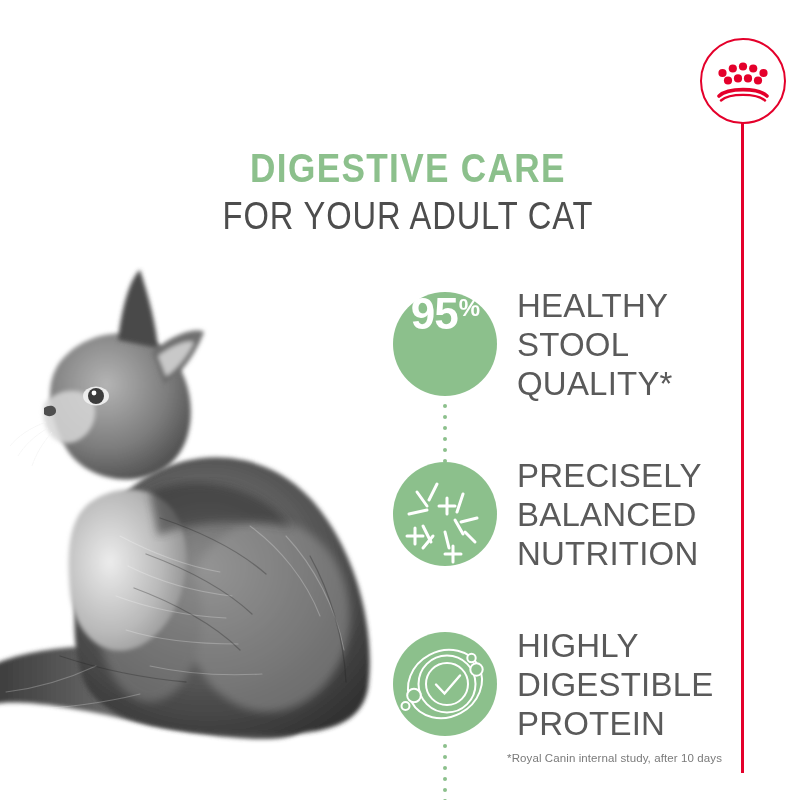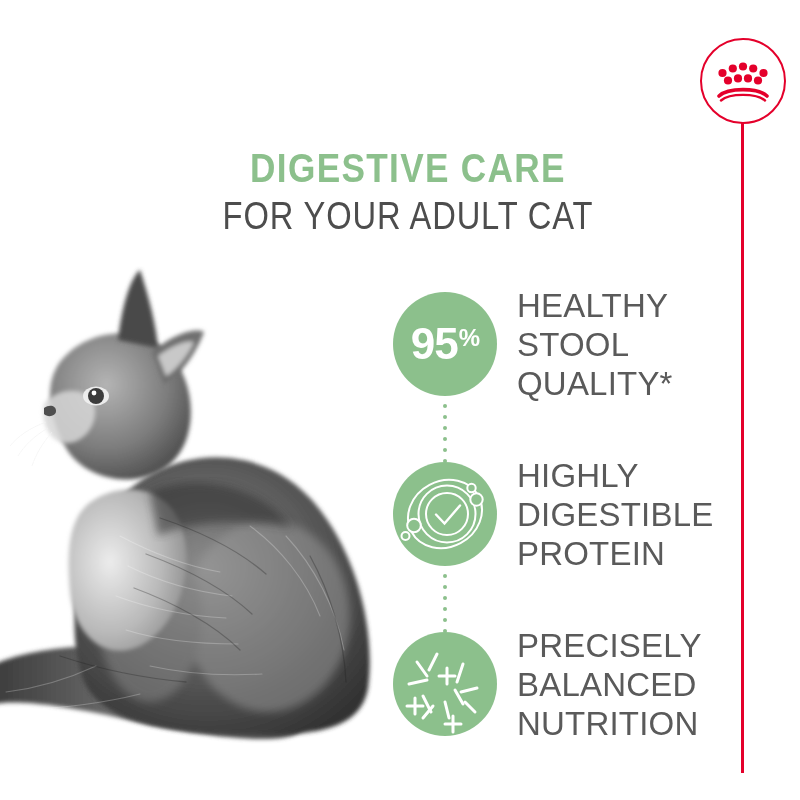--- a/index.html
+++ b/index.html
@@ -117,21 +117,21 @@
 
   .feature-badge {
     position: absolute;
     left: 0;
     top: 0;
     width: 104px;
     height: 104px;
     border-radius: 50%;
     background: #8CC08C;
     display: flex;
-    align-items: center;
+    align-items: flex-start;
     justify-content: center;
   }
   .badge-pct {
     color: #ffffff;
     font-family: "Liberation Sans", sans-serif;
     font-weight: 700;
     font-size: 44px;
     line-height: 44px;
     letter-spacing: -1px;
     display: flex;
@@ -343,48 +343,20 @@
           <i></i>
           <i></i>
           <i></i>
           <i></i>
       </div>
     </div>
 
     <div class="feature-row">
       <div class="feature-badge">
         <svg class="badge-icon" viewBox="0 0 104 104">
-          <g fill="none" stroke="#ffffff" stroke-width="2" stroke-linecap="round">
-            <circle cx="54" cy="52" r="21"></circle>
-            <circle cx="54" cy="52" r="28.5"></circle>
-            <ellipse cx="52" cy="52" rx="38" ry="33" transform="rotate(-28 52 52)"></ellipse>
-            <path d="M43 52.5 L51.5 61.5 L67 43.5" stroke-width="2.4"></path>
-            <circle cx="83.5" cy="37.5" r="6.2" fill="#8CC08C"></circle>
-            <circle cx="78.5" cy="26" r="4.2" fill="#8CC08C"></circle>
-            <circle cx="21" cy="63.5" r="6.8" fill="#8CC08C"></circle>
-            <circle cx="12.5" cy="74" r="4" fill="#8CC08C"></circle>
-          </g>
-        </svg>
-      </div>
-      <div class="feature-label">HIGHLY
-DIGESTIBLE
-PROTEIN</div>
-      <div class="connector">
-        <i></i>
-          <i></i>
-          <i></i>
-          <i></i>
-          <i></i>
-          <i></i>
-      </div>
-    </div>
-
-    <div class="feature-row">
-      <div class="feature-badge">
-        <svg class="badge-icon" viewBox="0 0 104 104">
           <g stroke="#ffffff" stroke-width="3" stroke-linecap="round" fill="none">
             <path d="M44 22 L36 38"></path>
             <path d="M24 30 L34 44"></path>
             <path d="M70 32 L64 50"></path>
             <path d="M16 52 L34 48"></path>
             <path d="M84 56 L68 60"></path>
             <path d="M30 64 L38 80"></path>
             <path d="M70 72 L62 58"></path>
             <path d="M30 86 L40 74"></path>
             <path d="M56 86 L52 70"></path>
@@ -395,16 +367,45 @@
             <path d="M14 74 H30 M22 66 V82"></path>
             <path d="M52 92 H68 M60 84 V100"></path>
           </g>
         </svg>
       </div>
       <div class="feature-label">PRECISELY
 BALANCED
 NUTRITION</div>
     </div>
 
+    <div class="feature-row">
+      <div class="feature-badge">
+        <svg class="badge-icon" viewBox="0 0 104 104">
+          <g fill="none" stroke="#ffffff" stroke-width="2" stroke-linecap="round">
+            <circle cx="54" cy="52" r="21"></circle>
+            <circle cx="54" cy="52" r="28.5"></circle>
+            <ellipse cx="52" cy="52" rx="38" ry="33" transform="rotate(-28 52 52)"></ellipse>
+            <path d="M43 52.5 L51.5 61.5 L67 43.5" stroke-width="2.4"></path>
+            <circle cx="83.5" cy="37.5" r="6.2" fill="#8CC08C"></circle>
+            <circle cx="78.5" cy="26" r="4.2" fill="#8CC08C"></circle>
+            <circle cx="21" cy="63.5" r="6.8" fill="#8CC08C"></circle>
+            <circle cx="12.5" cy="74" r="4" fill="#8CC08C"></circle>
+          </g>
+        </svg>
+      </div>
+      <div class="feature-label">HIGHLY
+DIGESTIBLE
+PROTEIN</div>
+      <div class="connector">
+        <i></i>
+          <i></i>
+          <i></i>
+          <i></i>
+          <i></i>
+          <i></i>
+      </div>
+    </div>
+
   </div>
 
+  <div class="footnote">*Royal Canin internal study, after 10 days</div>
 
 </div>
 
 </body></html>

